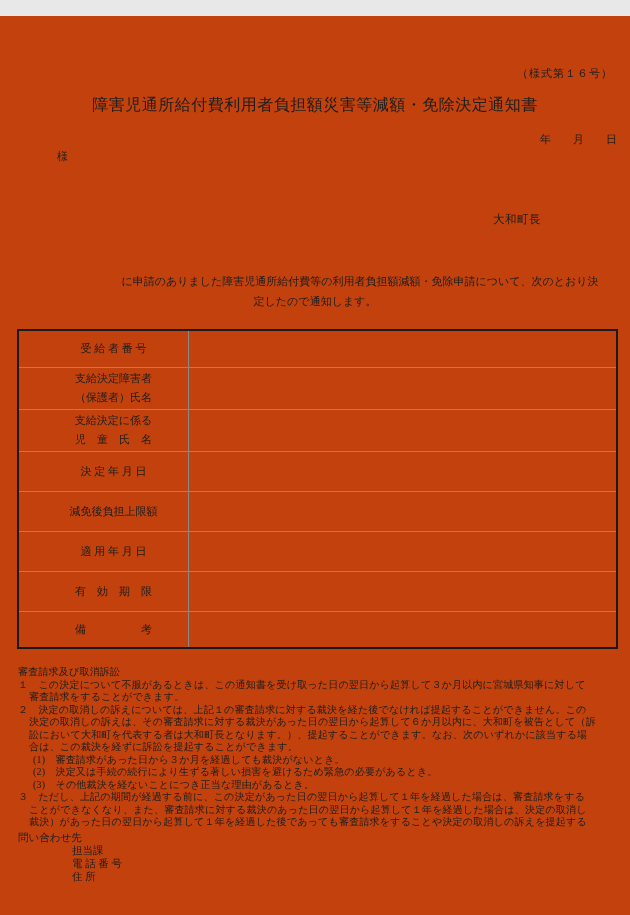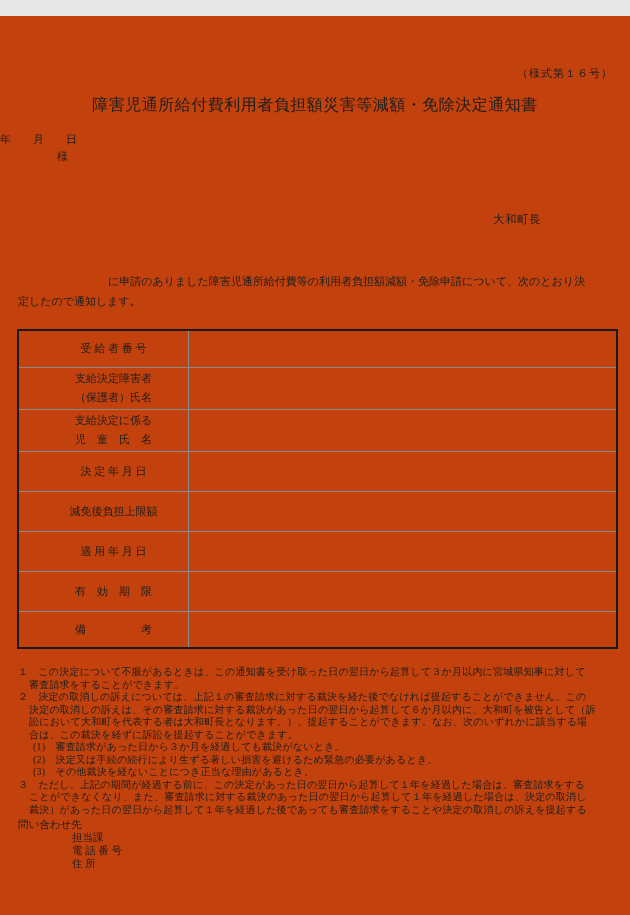--- a/index.html
+++ b/index.html
@@ -4,24 +4,24 @@
 <style>
   html,body { margin:0; padding:0; background:#e8e8e8; }
   .page {
     width:630px; height:915px; margin:16px auto;
     background:#c2410c; color:#1e1e1e;
     font-family:"Liberation Serif","DejaVu Serif",serif;
     overflow:hidden; position:relative; box-sizing:border-box;
   }
   .form-number { padding-top:50px; padding-right:17px; text-align:right; font-size:11px; line-height:15px; letter-spacing:1px; }
   .doc-title { margin:13px 0 0 0; text-align:center; font-size:16px; font-weight:normal; line-height:22px; letter-spacing:0.5px; }
-  .date-line { margin-top:16px; padding-right:13px; font-size:11px; line-height:14px; }
+  .date-line { margin-top:16px; padding-right:13px; text-align:right; font-size:11px; line-height:14px; }
   .addressee { margin-top:3px; padding-left:57px; font-size:11px; line-height:14px; }
   .mayor { margin-top:49px; padding-left:493px; font-size:11.5px; line-height:14px; letter-spacing:0.5px; }
-  .intro { margin-top:45px; padding:0 18px; font-size:11px; line-height:20px; }
+  .intro { margin-top:45px; padding:0 18px; font-size:11px; line-height:20px;text-align:center; }
   .intro .l1 { text-indent:90px; }
 
   .form-table {
     margin:18px 0 0 17px; width:601px;
     border-collapse:collapse; table-layout:fixed;
     border:2px solid #1a1a1a;
   }
   .form-table th, .form-table td { border:1px solid #8a8a8a; padding:0; }
   .form-table th { width:149px; font-weight:normal; font-size:11px; text-align:center; vertical-align:middle;padding-left:20px; }
   .form-table th div { line-height:19px; }
@@ -112,20 +112,21 @@
       <tr class="r8">
         <th>
           <div>備　　　　　考</div>
         </th>
         <td></td>
       </tr>
     </tbody>
   </table>
 
   <div class="notes">
+    <div class="note-heading">審査請求及び取消訴訟</div>
     <div class="note-line num">１　この決定について不服があるときは、この通知書を受け取った日の翌日から起算して３か月以内に宮城県知事に対して</div>
     <div class="note-line cont">審査請求をすることができます。</div>
     <div class="note-line num">２　決定の取消しの訴えについては、上記１の審査請求に対する裁決を経た後でなければ提起することができません。この</div>
     <div class="note-line cont">決定の取消しの訴えは、その審査請求に対する裁決があった日の翌日から起算して６か月以内に、大和町を被告として（訴</div>
     <div class="note-line cont">訟において大和町を代表する者は大和町長となります。）、提起することができます。なお、次のいずれかに該当する場</div>
     <div class="note-line cont">合は、この裁決を経ずに訴訟を提起することができます。</div>
     <div class="note-line sub">(1)　審査請求があった日から３か月を経過しても裁決がないとき。</div>
     <div class="note-line sub">(2)　決定又は手続の続行により生ずる著しい損害を避けるため緊急の必要があるとき。</div>
     <div class="note-line sub">(3)　その他裁決を経ないことにつき正当な理由があるとき。</div>
     <div class="note-line num">３　ただし、上記の期間が経過する前に、この決定があった日の翌日から起算して１年を経過した場合は、審査請求をする</div>

